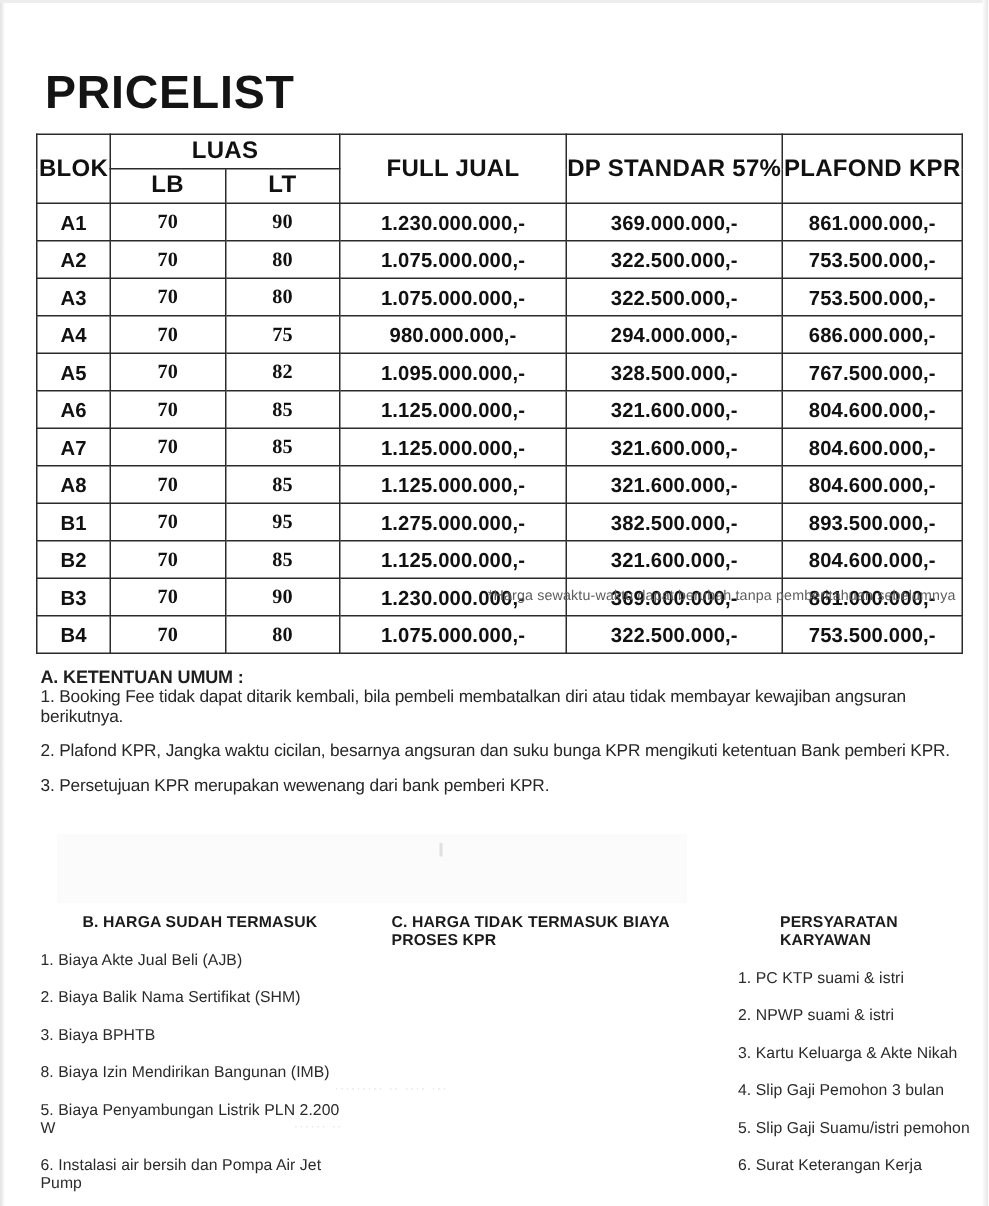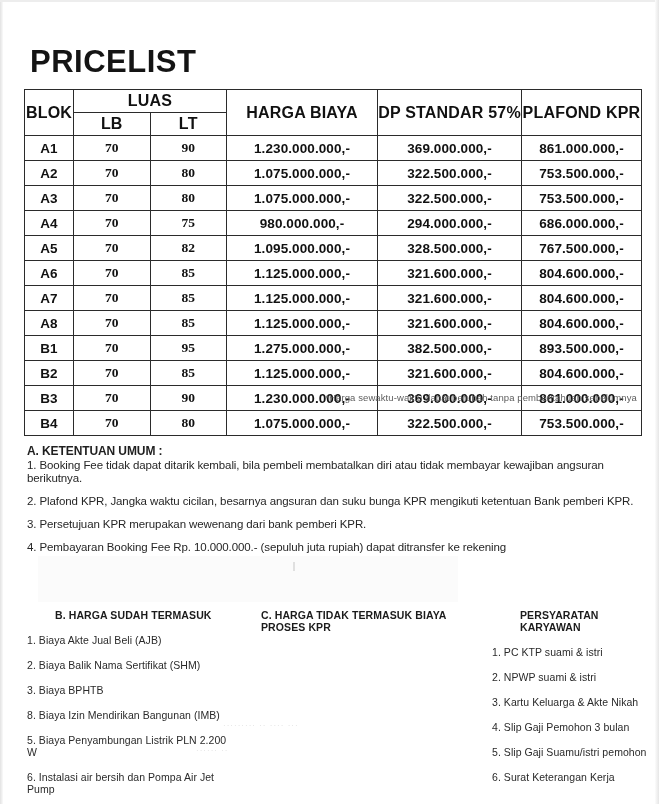--- a/index.html
+++ b/index.html
@@ -202,21 +202,21 @@
   <div class="scan-edge-top"></div>
   <div class="scan-edge-right"></div>
 
   <div class="title">PRICELIST</div>
 
   <table class="pricelist">
     <thead>
       <tr>
         <th class="blok-head" rowspan="2" style="width:48px">BLOK</th>
         <th class="luas-head" colspan="2" style="width:152px">LUAS</th>
-        <th rowspan="2" style="width:150px">HARGA BIAYA</th>
+        <th rowspan="2" style="width:150px">FULL JUAL</th>
         <th class="dp-head" rowspan="2" style="width:143px">DP STANDAR 57%</th>
         <th rowspan="2" style="width:119px">PLAFOND KPR</th>
       </tr>
       <tr>
         <th class="sub-head" style="width:76px">LB</th>
         <th class="sub-head" style="width:76px">LT</th>
       </tr>
     </thead>
     <tbody id="table-body">
         <tr>
@@ -318,21 +318,20 @@
       </tbody>
   </table>
 
   <div class="footnote">*Harga sewaktu-waktu dapat berubah tanpa pemberitahuan sebelumnya</div>
 
   <div class="sec-a-title">A. KETENTUAN UMUM  :</div>
   <div class="sec-a-list" id="section-a-list">
       <div class="item">1. Booking Fee tidak dapat ditarik kembali, bila pembeli membatalkan diri atau tidak membayar kewajiban angsuran berikutnya.</div>
       <div class="item">2. Plafond KPR, Jangka waktu cicilan, besarnya angsuran dan suku bunga KPR mengikuti ketentuan Bank pemberi KPR.</div>
       <div class="item">3. Persetujuan KPR merupakan wewenang dari bank pemberi KPR.</div>
-      <div class="item">4. Pembayaran Booking Fee Rp. 10.000.000.- (sepuluh juta rupiah) dapat ditransfer ke rekening</div>
     </div>
 
   <div class="faded-band"></div>
   <div class="faded-mark"></div>
 
   <div class="col col-b">
     <h3>B. HARGA SUDAH TERMASUK</h3>
     <div id="section-b-list">
         <div class="item">1. Biaya Akte Jual Beli (AJB)</div>
         <div class="item">2. Biaya Balik Nama Sertifikat (SHM)</div>

